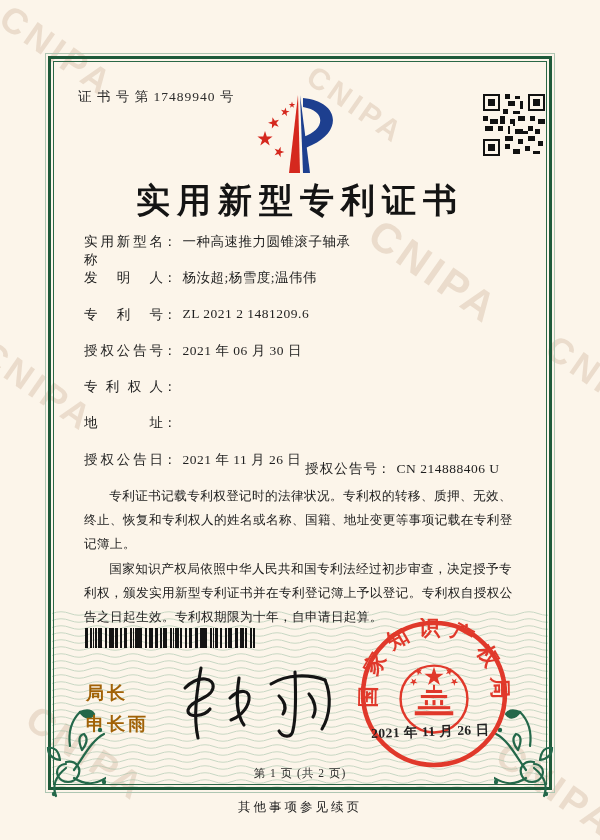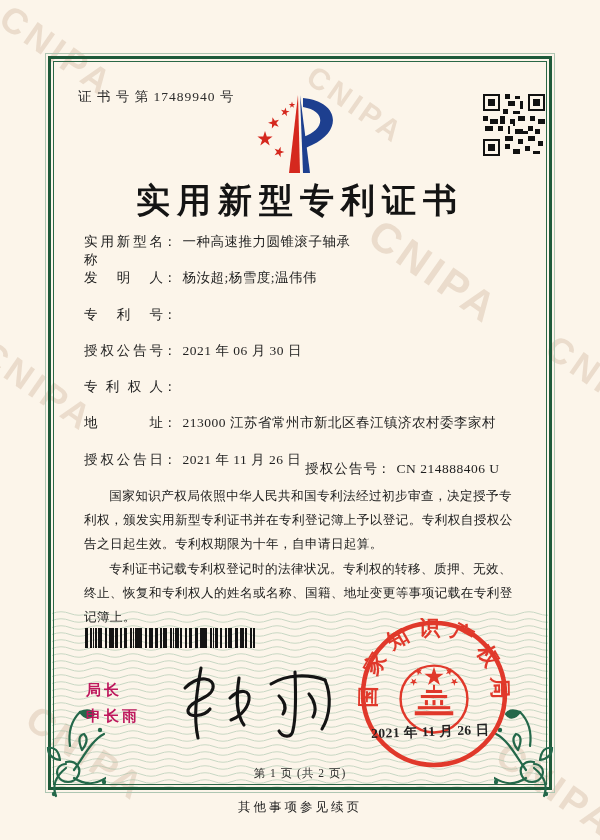--- a/index.html
+++ b/index.html
@@ -43,22 +43,22 @@
   .paras { position:absolute; left:84px; top:484px; width:440px; font-size:12.6px;
            line-height:1.92; color:#1c1c1c; letter-spacing:.4px; }
   .paras p { text-indent:2em; }
 
   .barcode { position:absolute; left:85px; top:628px; width:170px; height:20px;
              background:
                repeating-linear-gradient(90deg,#141414 0 2px,transparent 2px 5px),
                repeating-linear-gradient(90deg,#141414 0 1px,transparent 1px 8px),
                repeating-linear-gradient(90deg,#141414 0 3px,transparent 3px 13px); }
 
-  .signer { position:absolute; left:86px; top:678px; font-size:15px; font-weight:600;
-            color:#be185d; letter-spacing:3px; line-height:1.7; }
+  .signer { position:absolute; left:86px; top:678px; font-size:18px; font-weight:600;
+            color:#a16207; letter-spacing:3px; line-height:1.7; }
   .sig { position:absolute; left:175px; top:656px; }
 
   .seal { position:absolute; left:358px; top:618px; opacity:.93; }
   .seal-date { position:absolute; left:371px; top:723px; font-size:13.5px; font-weight:600;
                color:#222; transform:rotate(-2deg); letter-spacing:.5px; white-space:nowrap; }
 
   .page-no { position:absolute; left:0; top:766px; width:600px; text-align:center;
              font-size:11.5px; color:#2b2b2b; letter-spacing:1px; }
   .cont-note { position:absolute; left:0; top:799px; width:600px; text-align:center;
                font-size:12.5px; color:#222; letter-spacing:3px; }
@@ -189,50 +189,50 @@
       <span class="f-value">一种高速推力圆锥滚子轴承</span>
     </div>
     <div class="field-row">
       <span class="f-label">发明人</span>
         <span class="f-colon">：</span>
       <span class="f-value">杨汝超;杨雪度;温伟伟</span>
     </div>
     <div class="field-row">
       <span class="f-label">专利号</span>
         <span class="f-colon">：</span>
+      <span class="f-value">ZL 2021 2 1481209.6</span>
     </div>
     <div class="field-row">
       <span class="f-label">授权公告号</span>
         <span class="f-colon">：</span>
       <span class="f-value">2021 年 06 月 30 日</span>
     </div>
     <div class="field-row">
       <span class="f-label">专利权人</span>
         <span class="f-colon">：</span>
     </div>
     <div class="field-row">
       <span class="f-label">地址</span>
         <span class="f-colon">：</span>
-      <span class="f-value">213000 江苏省常州市新北区春江镇济农村委李家村</span>
     </div>
     <div class="field-row">
       <span class="f-label">授权公告日</span>
         <span class="f-colon">：</span>
       <span class="f-value">2021 年 11 月 26 日</span>
       <span class="grant-no">
         <span class="f-label">授权公告号</span>
           <span class="f-colon">：</span>
         <span class="f-value">CN 214888406 U</span>
       </span>
     </div>
   </div>
 
   <div class="paras">
+    <p>专利证书记载专利权登记时的法律状况。专利权的转移、质押、无效、终止、恢复和专利权人的姓名或名称、国籍、地址变更等事项记载在专利登记簿上。</p>
     <p>国家知识产权局依照中华人民共和国专利法经过初步审查，决定授予专利权，颁发实用新型专利证书并在专利登记簿上予以登记。专利权自授权公告之日起生效。专利权期限为十年，自申请日起算。</p>
-    <p>专利证书记载专利权登记时的法律状况。专利权的转移、质押、无效、终止、恢复和专利权人的姓名或名称、国籍、地址变更等事项记载在专利登记簿上。</p>
   </div>
 
   <div class="barcode"></div>
 
   <div class="signer">
     <div>局长</div>
     <div>申长雨</div>
   </div>
 
   <svg class="sig" width="160" height="88" viewBox="0 0 160 88">

